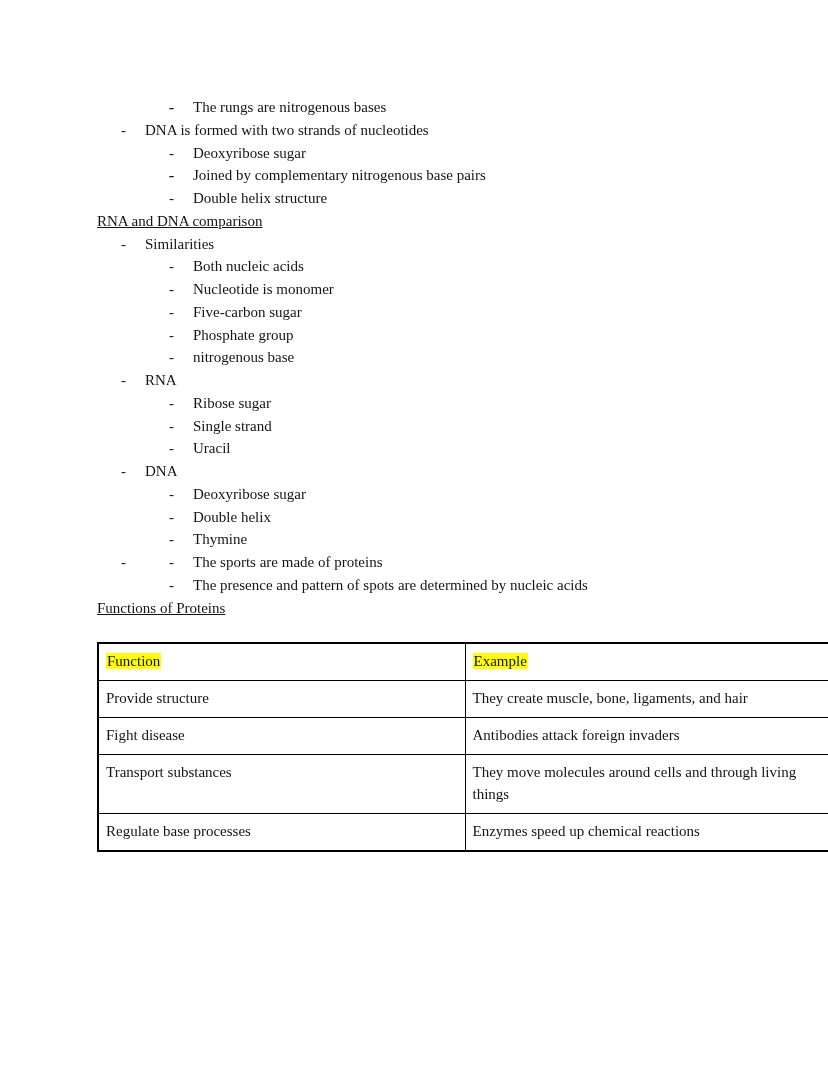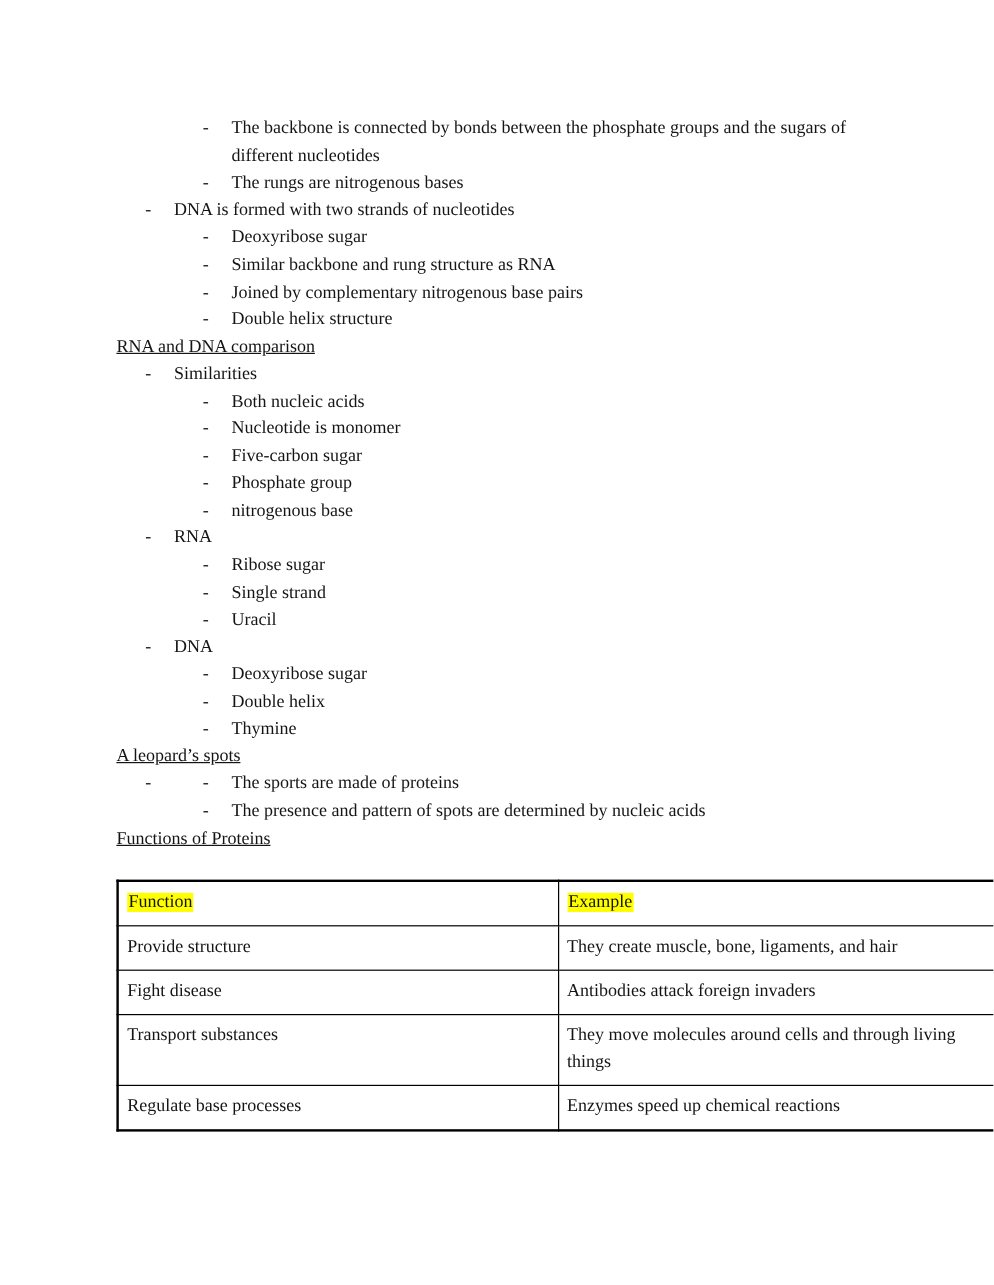--- a/index.html
+++ b/index.html
@@ -46,43 +46,42 @@
     vertical-align: top;
   }
   .hl { padding: 0 1px; }
 </style>
 </head>
 <body>
 
 <div class="page">
 
   <div class="outline">
-      <div class="outline-item level-2"><span class="dash">-</span><span>The backbone is connected by bonds between the phosphate groups and the sugars of different nucleotides</span></div>
+      <div class="outline-item level-2"><span class="dash">-</span></div>
       <div class="outline-item level-2"><span class="dash">-</span><span>The rungs are nitrogenous bases</span></div>
       <div class="outline-item level-1"><span class="dash">-</span><span>DNA is formed with two strands of nucleotides</span></div>
       <div class="outline-item level-2"><span class="dash">-</span><span>Deoxyribose sugar</span></div>
-      <div class="outline-item level-2"><span class="dash">-</span><span>Similar backbone and rung structure as RNA</span></div>
+      <div class="outline-item level-2"><span class="dash">-</span></div>
       <div class="outline-item level-2"><span class="dash">-</span><span>Joined by complementary nitrogenous base pairs</span></div>
       <div class="outline-item level-2"><span class="dash">-</span><span>Double helix structure</span></div>
       <div class="outline-item level-0"><span>RNA and DNA comparison</span></div>
       <div class="outline-item level-1"><span class="dash">-</span><span>Similarities</span></div>
       <div class="outline-item level-2"><span class="dash">-</span><span>Both nucleic acids</span></div>
       <div class="outline-item level-2"><span class="dash">-</span><span>Nucleotide is monomer</span></div>
       <div class="outline-item level-2"><span class="dash">-</span><span>Five-carbon sugar</span></div>
       <div class="outline-item level-2"><span class="dash">-</span><span>Phosphate group</span></div>
       <div class="outline-item level-2"><span class="dash">-</span><span>nitrogenous base</span></div>
       <div class="outline-item level-1"><span class="dash">-</span><span>RNA</span></div>
       <div class="outline-item level-2"><span class="dash">-</span><span>Ribose sugar</span></div>
       <div class="outline-item level-2"><span class="dash">-</span><span>Single strand</span></div>
       <div class="outline-item level-2"><span class="dash">-</span><span>Uracil</span></div>
       <div class="outline-item level-1"><span class="dash">-</span><span>DNA</span></div>
       <div class="outline-item level-2"><span class="dash">-</span><span>Deoxyribose sugar</span></div>
       <div class="outline-item level-2"><span class="dash">-</span><span>Double helix</span></div>
       <div class="outline-item level-2"><span class="dash">-</span><span>Thymine</span></div>
-      <div class="outline-item level-0"><span>A leopard’s spots</span></div>
       <div class="outline-item level-1"><span class="dash">-</span></div>
       <div class="outline-item level-2"><span class="dash">-</span><span>The sports are made of proteins</span></div>
       <div class="outline-item level-2"><span class="dash">-</span><span>The presence and pattern of spots are determined by nucleic acids</span></div>
       <div class="outline-item level-0"><span>Functions of Proteins</span></div>
     </div>
 
   <table class="protein-table">
     <thead>
       <tr>
         <th>

